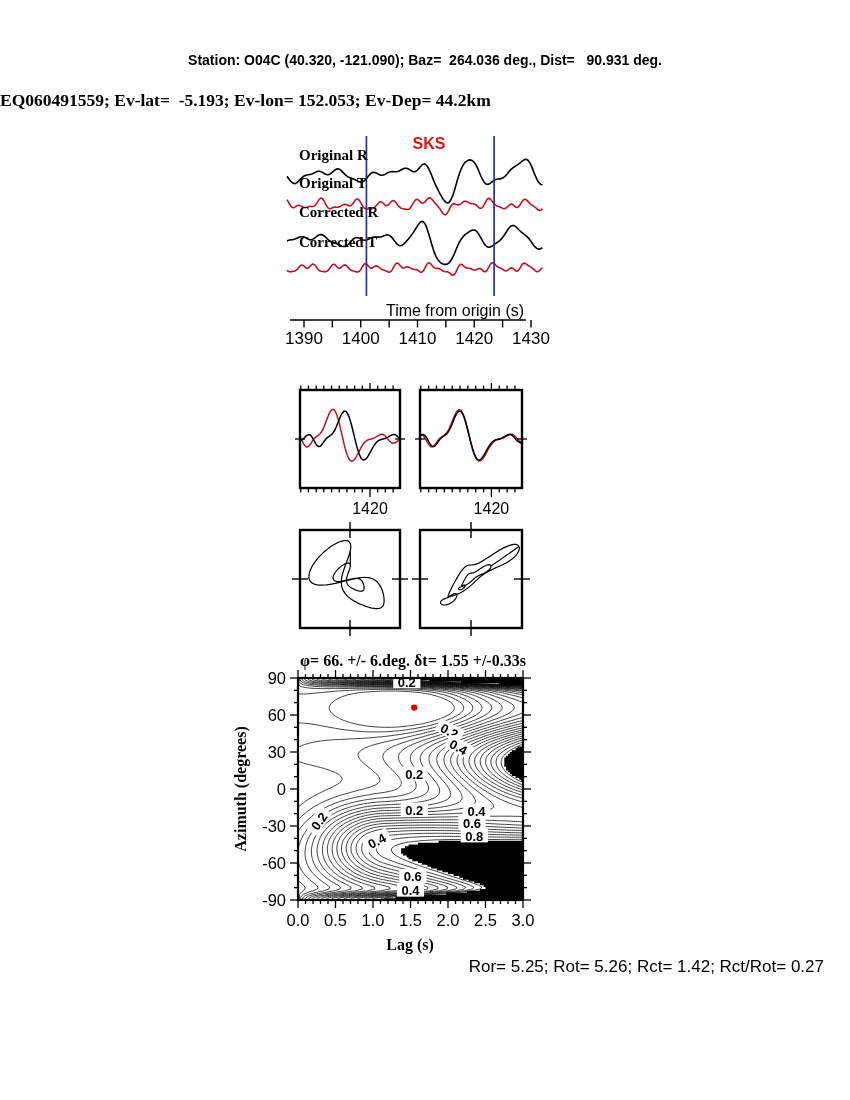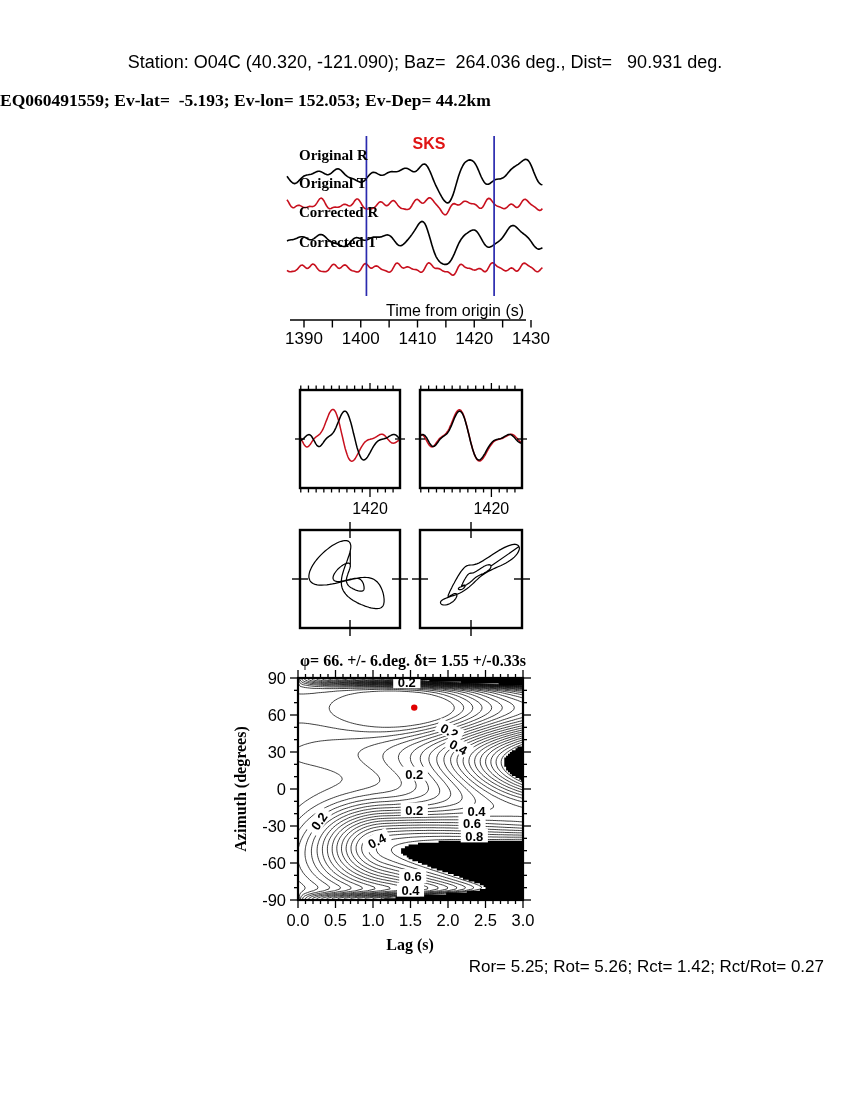--- a/index.html
+++ b/index.html
@@ -1,20 +1,20 @@
 <!DOCTYPE html>
 <html><head>
 <meta charset="utf-8">
 <style>
   html,body{margin:0;padding:0;background:#fff;}
   #page{position:relative;width:850px;height:1100px;background:#ffffff;overflow:hidden;
         font-family:"Liberation Sans",sans-serif;color:#000;}
   .abs{position:absolute;}
   .pre{white-space:pre;}
-  .title1{top:52px;left:0;width:850px;text-align:center;font-size:18px;}
+  .title1{top:52px;left:0;width:850px;text-align:center;font-size:14px;font-weight:bold;}
   .title2{top:90px;left:0;width:850px;text-align:left;font-size:17.5px;font-weight:bold;
           font-family:"Liberation Serif",serif;}
   .footerline{top:957px;left:0;width:824px;text-align:right;font-size:17px;}
   svg{position:absolute;overflow:visible;}
   svg text{font-family:"Liberation Sans",sans-serif;}
   text.ser{font-family:"Liberation Serif",serif;font-weight:bold;}
   text.san{font-family:"Liberation Sans",sans-serif;}
 </style>
 </head>
 <body>

